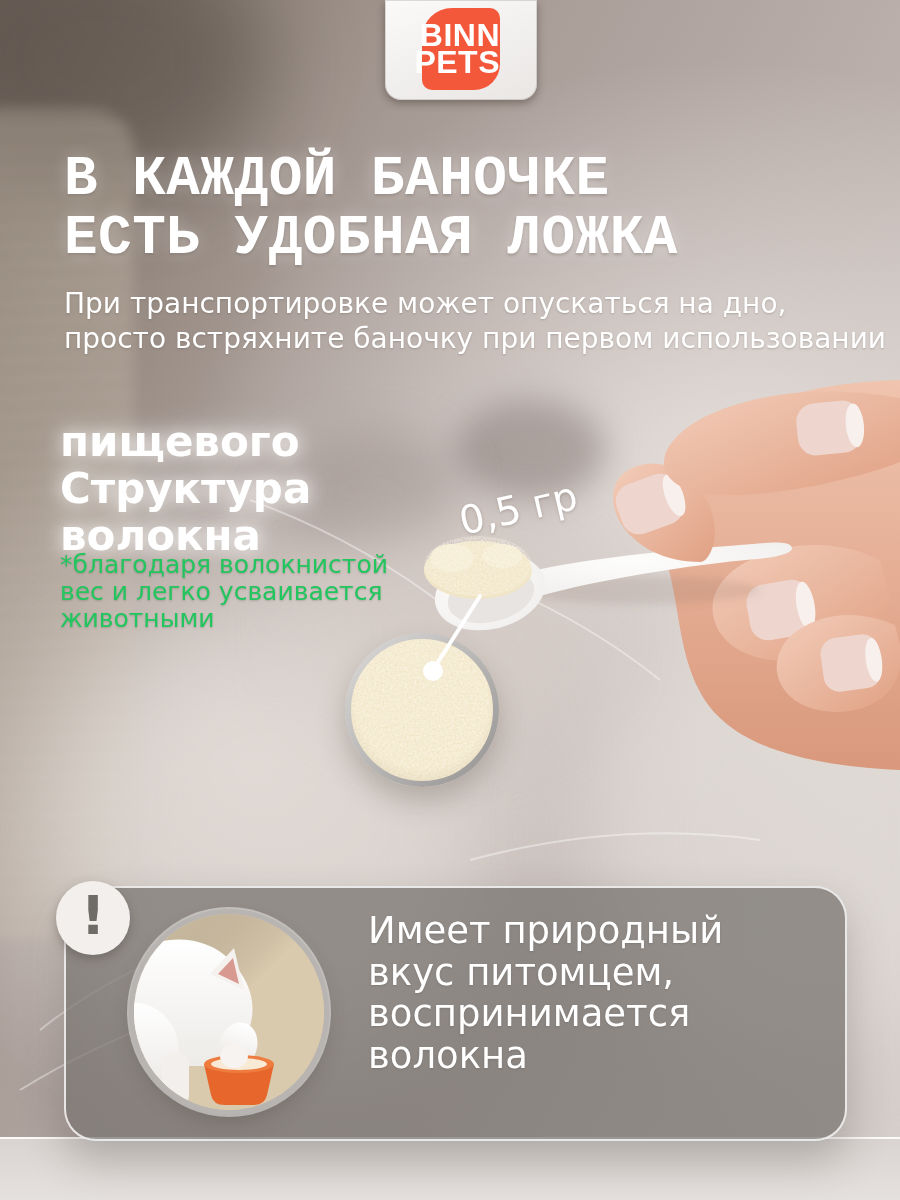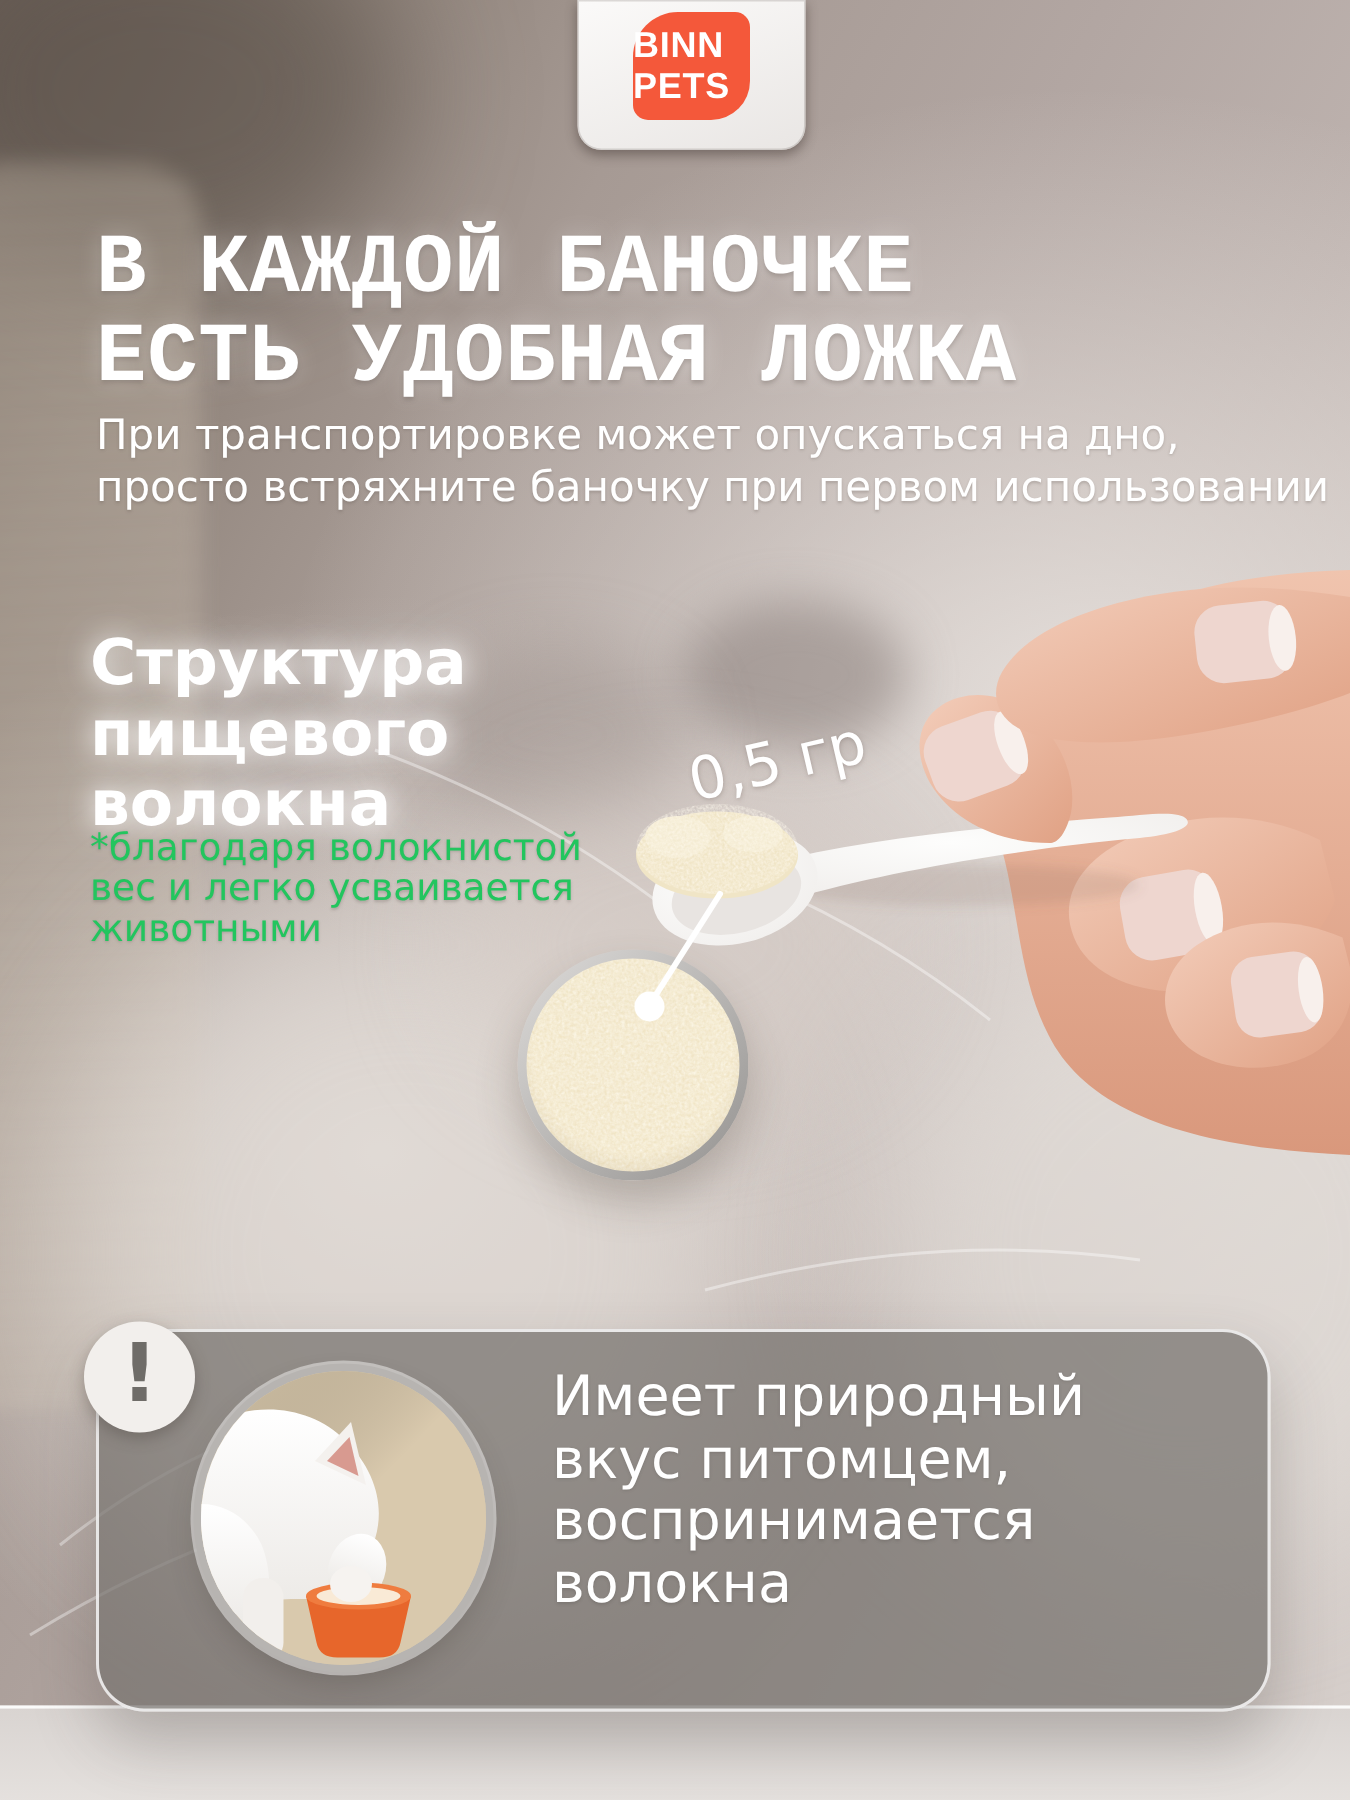--- a/index.html
+++ b/index.html
@@ -31,30 +31,30 @@
   .ghost-muzzle{position:absolute;left:300px;top:520px;width:300px;height:220px;border-radius:50%;
     background:rgba(216,206,200,.5);filter:blur(34px);}
   .bg-floor{position:absolute;left:0;top:1137px;width:900px;height:63px;
     background:linear-gradient(180deg,#d9d4d1,#e5e1de);
     border-top:2px solid rgba(255,255,255,.85);}
   
   .brand-badge{position:absolute;left:385px;top:0;width:152px;height:100px;
     background:linear-gradient(160deg,#fbfaf9,#e9e6e4);
     border-radius:0 0 16px 16px;
     box-shadow:0 3px 8px rgba(55,45,40,.45), inset 0 0 0 1px rgba(110,100,95,.22);}
-  .brand-logo{position:absolute;left:37px;top:8px;width:78px;height:72px;
+  .brand-logo{position:absolute;left:37px;top:8px;width:78px;height:82px;
     border-radius:30px 10px 26px 10px;
-    display:flex;flex-direction:column;align-items:flex-start;justify-content:center;
-    font-family:"Liberation Sans",sans-serif;font-weight:bold;font-size:24px;line-height:27px;
+    display:flex;flex-direction:column;align-items:flex-end;justify-content:center;
+    font-family:"Liberation Sans",sans-serif;font-weight:bold;font-size:32px;line-height:27px;
     color:#fff;letter-spacing:.5px;}
   
   .headline{position:absolute;left:64px;top:150px;color:#fff;
     font-family:Liberation Mono, monospace;font-weight:bold;font-size:56px;line-height:59px;
     letter-spacing:.5px;text-shadow:0 0 16px rgba(255,255,255,.3),0 2px 3px rgba(96,85,80,.35);}
-  .subheadline{position:absolute;left:64px;top:272px;color:#fff;
+  .subheadline{position:absolute;left:64px;top:286px;color:#fff;
     font-size:28px;line-height:35px;font-weight:normal;
     text-shadow:0 1px 2px rgba(96,85,80,.3);}
   .fiber-title{position:absolute;left:60px;top:418px;color:#fff;
     font-weight:bold;font-size:42px;line-height:47px;
     text-shadow:0 0 18px rgba(255,255,255,.85),0 0 34px rgba(255,255,255,.4);}
   .fiber-footnote{position:absolute;left:60px;top:551px;color:#22c55e;
     font-size:25px;line-height:27px;font-weight:normal;
     text-shadow:0 1px 2px rgba(96,85,80,.3);}
   .weight-label{position:absolute;left:455px;top:500px;color:#fff;
     font-size:39px;font-weight:normal;transform:rotate(-13deg);transform-origin:left top;
@@ -234,22 +234,22 @@
     <div>В КАЖДОЙ БАНОЧКЕ</div>
     <div>ЕСТЬ УДОБНАЯ ЛОЖКА</div>
   </div>
 
   <div class="subheadline z5">
     <div>При транспортировке может опускаться на дно,</div>
     <div>просто встряхните баночку при первом использовании</div>
   </div>
 
   <div class="fiber-title z5">
+    <div>пищевого</div>
     <div>Структура</div>
-    <div>пищевого</div>
     <div>волокна</div>
   </div>
   <div class="fiber-footnote z5">
     <div>*благодаря волокнистой</div>
     <div>вес и легко усваивается</div>
     <div>животными</div>
   </div>
 
   <div class="weight-label z5">0,5 гр</div>
 

